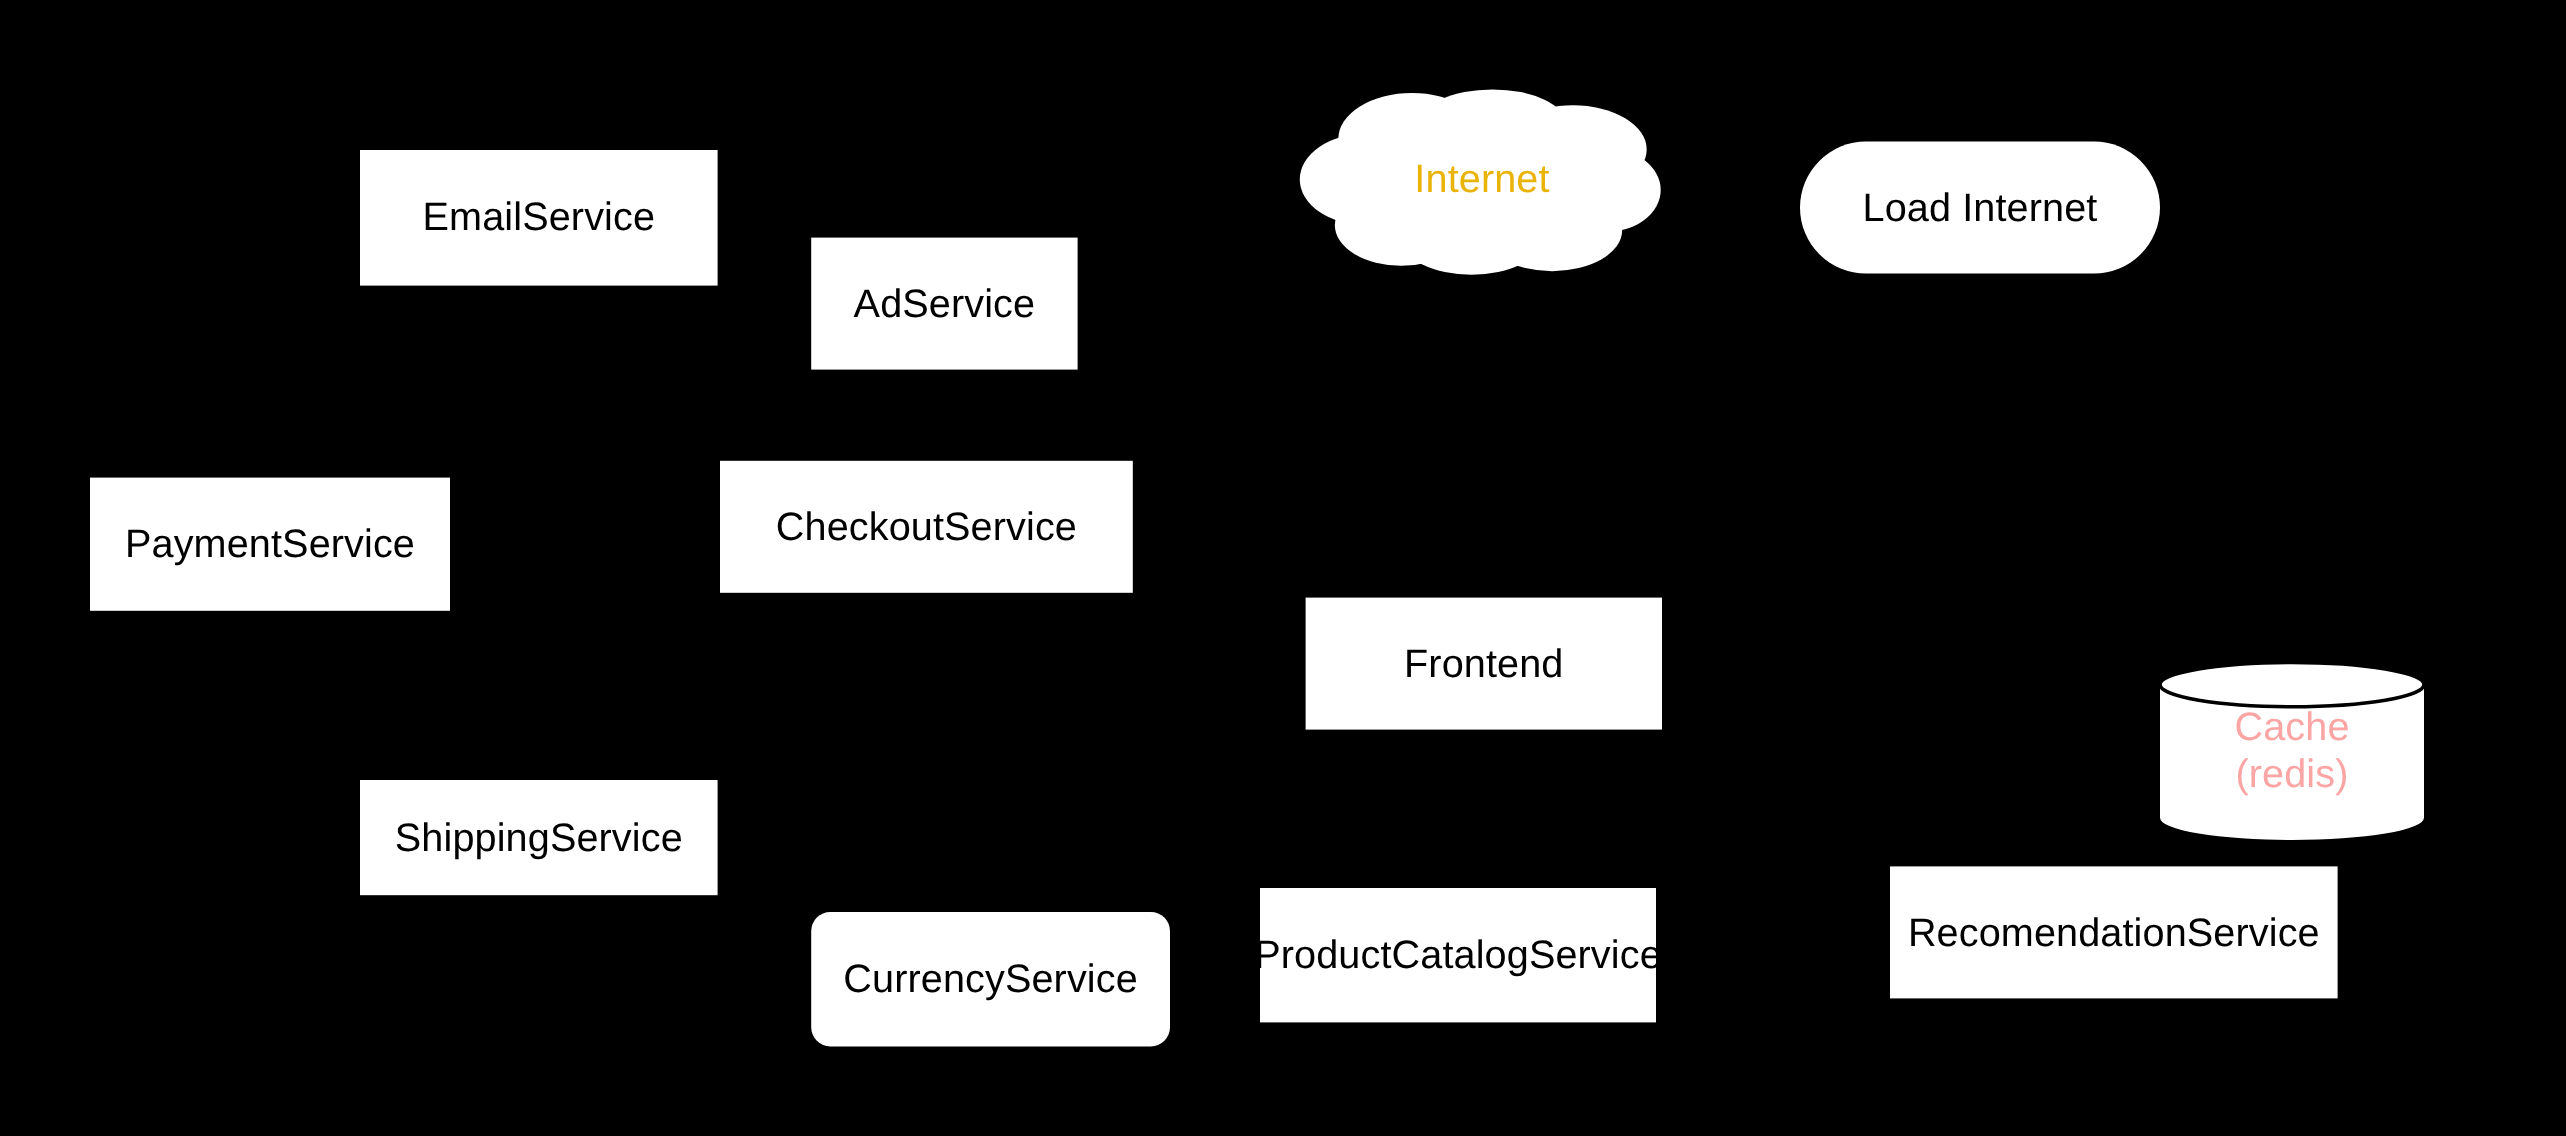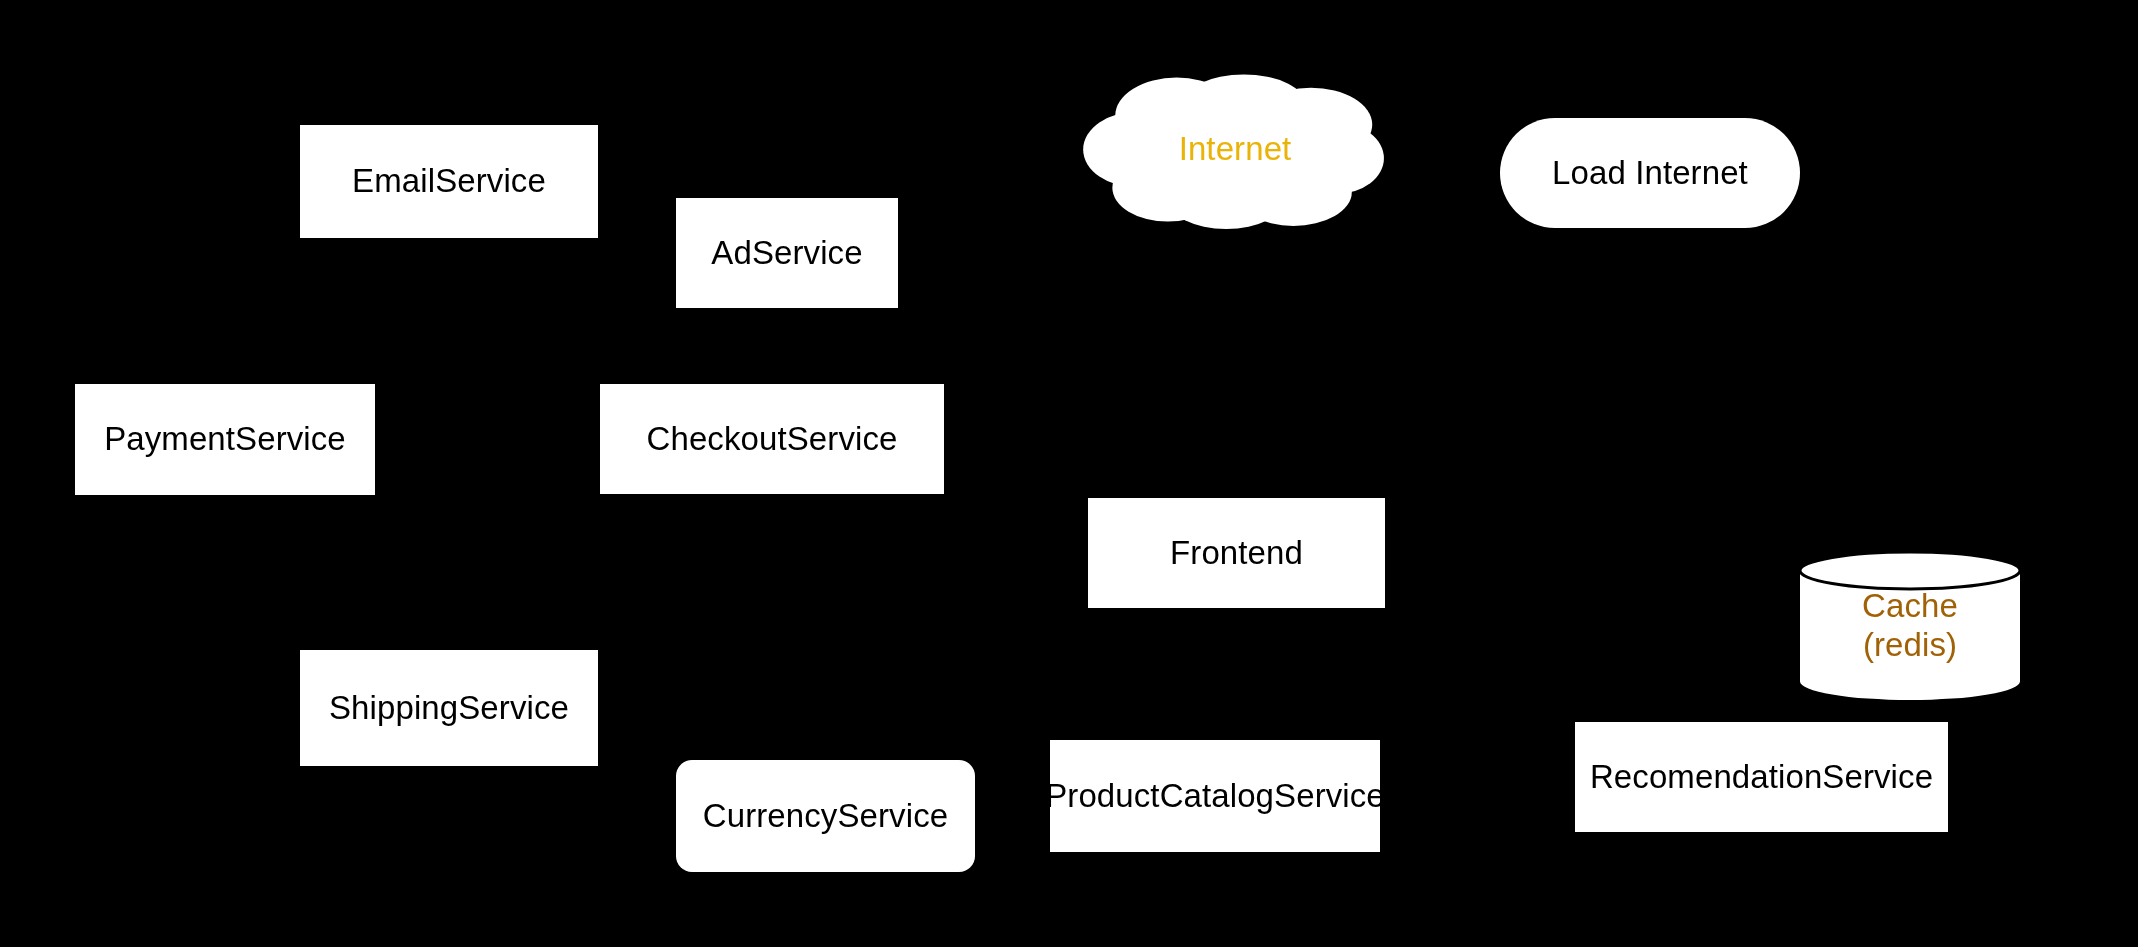--- a/index.html
+++ b/index.html
@@ -47,21 +47,21 @@
   .node-label {
     position: relative;
     z-index: 2;
     white-space: pre-line;
     display: block;
   }
   .cloud-node, .cyl-node {
     background: transparent;
   }
   .cloud-node .node-label { color: #eab308; }
-  .cyl-node .node-label { color: #a16207; }
+  .cyl-node .node-label { color: #fca5a5; }
 </style>
 </head>
 <body>
 
 <div id="canvas">
     <div class="node rect" style="left: 300px; top: 125px; width: 298px; height: 113px;">
       <span class="node-label">EmailService</span>
     </div>
     <div class="node rect" style="left: 676px; top: 198px; width: 222px; height: 110px;">
       <span class="node-label">AdService</span>
@@ -78,38 +78,38 @@
           <ellipse cx="137.24" cy="123.48" rx="58.40" ry="29.40"></ellipse>
           <ellipse cx="78.84" cy="111.72" rx="55.48" ry="33.81"></ellipse>
           <ellipse cx="146.00" cy="77.91" rx="122.64" ry="52.92"></ellipse>
         </g>
       </svg>
       <span class="node-label">Internet</span>
     </div>
     <div class="node rounded" style="left: 1500px; top: 118px; width: 300px; height: 110px;">
       <span class="node-label">Load Internet</span>
     </div>
-    <div class="node rect" style="left: 75px; top: 384px; width: 300px; height: 111px;">
+    <div class="node rect" style="left: 75px; top: 398px; width: 300px; height: 111px;">
       <span class="node-label">PaymentService</span>
     </div>
     <div class="node rect" style="left: 600px; top: 384px; width: 344px; height: 110px;">
       <span class="node-label">CheckoutService</span>
     </div>
     <div class="node rect" style="left: 1088px; top: 498px; width: 297px; height: 110px;">
       <span class="node-label">Frontend</span>
     </div>
     <div class="node cyl-node" style="left: 1800px; top: 552px; width: 220px; height: 148px;">
       <svg class="shape-svg" width="220" height="148" viewBox="0 0 220 148" style="left: 0px; top: 0px;">
         <path d="M 0,18.5 A 110,18.5 0 0 1 220,18.5 L 220,129.5 A 110,18.5 0 0 1 0,129.5 Z" fill="#ffffff"></path>
         <ellipse cx="110" cy="18.5" rx="110" ry="18.5" fill="#ffffff" stroke="#000000" stroke-width="3"></ellipse>
       </svg>
       <span class="node-label">Cache
 (redis)</span>
     </div>
-    <div class="node rect" style="left: 300px; top: 650px; width: 298px; height: 116px;">
+    <div class="node rect" style="left: 300px; top: 650px; width: 298px; height: 96px;">
       <span class="node-label">ShippingService</span>
     </div>
     <div class="node rect" style="left: 1575px; top: 722px; width: 373px; height: 110px;">
       <span class="node-label">RecomendationService</span>
     </div>
     <div class="node rect" style="left: 676px; top: 760px; width: 299px; height: 112px; border-radius: 16px;">
       <span class="node-label">CurrencyService</span>
     </div>
     <div class="node rect" style="left: 1050px; top: 740px; width: 330px; height: 112px;">
       <span class="node-label">ProductCatalogService</span>

